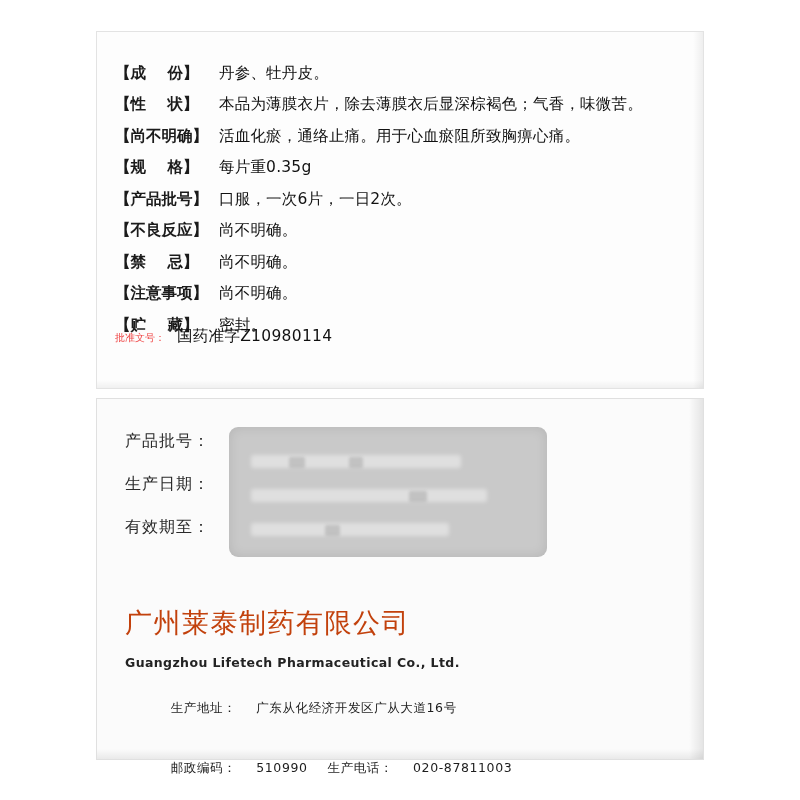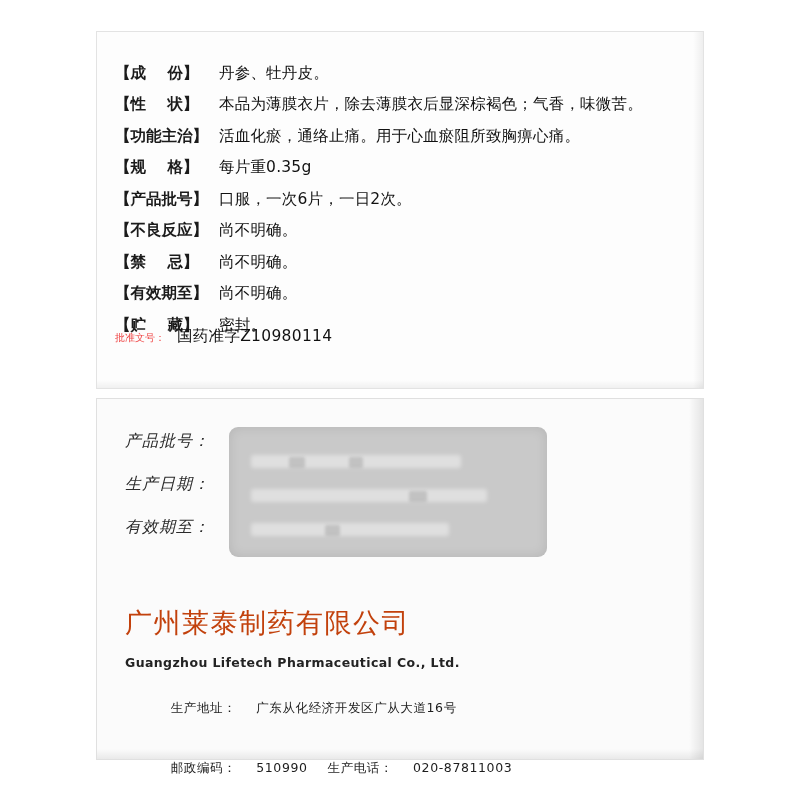--- a/index.html
+++ b/index.html
@@ -120,21 +120,20 @@
   .batch-fields {
     position: absolute;
     left: 28px;
     top: 32px;
   }
   .batch-row {
     font-size: 16px;
     color: #2a2a2a;
     margin-bottom: 22px;
     letter-spacing: 1px;
-    font-style: italic;
   }
 
   .batch-box {
     position: absolute;
     left: 132px;
     top: 28px;
     width: 318px;
     height: 130px;
     background: #c9c9c9;
     border-radius: 9px;
@@ -209,21 +208,21 @@
         <span class="info-label">【成    份】</span>
         <span class="info-value">丹参、牡丹皮。</span>
       </div>
 
       <div class="info-row">
         <span class="info-label">【性    状】</span>
         <span class="info-value">本品为薄膜衣片，除去薄膜衣后显深棕褐色；气香，味微苦。</span>
       </div>
 
       <div class="info-row">
-        <span class="info-label">【功能主治】</span>
+        <span class="info-label">【尚不明确】</span>
         <span class="info-value">活血化瘀，通络止痛。用于心血瘀阻所致胸痹心痛。</span>
       </div>
 
       <div class="info-row">
         <span class="info-label">【规    格】</span>
         <span class="info-value">每片重0.35g</span>
       </div>
 
       <div class="info-row">
         <span class="info-label">【产品批号】</span>
@@ -234,21 +233,21 @@
         <span class="info-label">【不良反应】</span>
         <span class="info-value">尚不明确。</span>
       </div>
 
       <div class="info-row">
         <span class="info-label">【禁    忌】</span>
         <span class="info-value">尚不明确。</span>
       </div>
 
       <div class="info-row">
-        <span class="info-label">【有效期至】</span>
+        <span class="info-label">【注意事项】</span>
         <span class="info-value">尚不明确。</span>
       </div>
 
       <div class="info-row">
         <span class="info-label">【贮    藏】</span>
         <span class="info-value">密封。</span>
       </div>
 
     </div>
 

